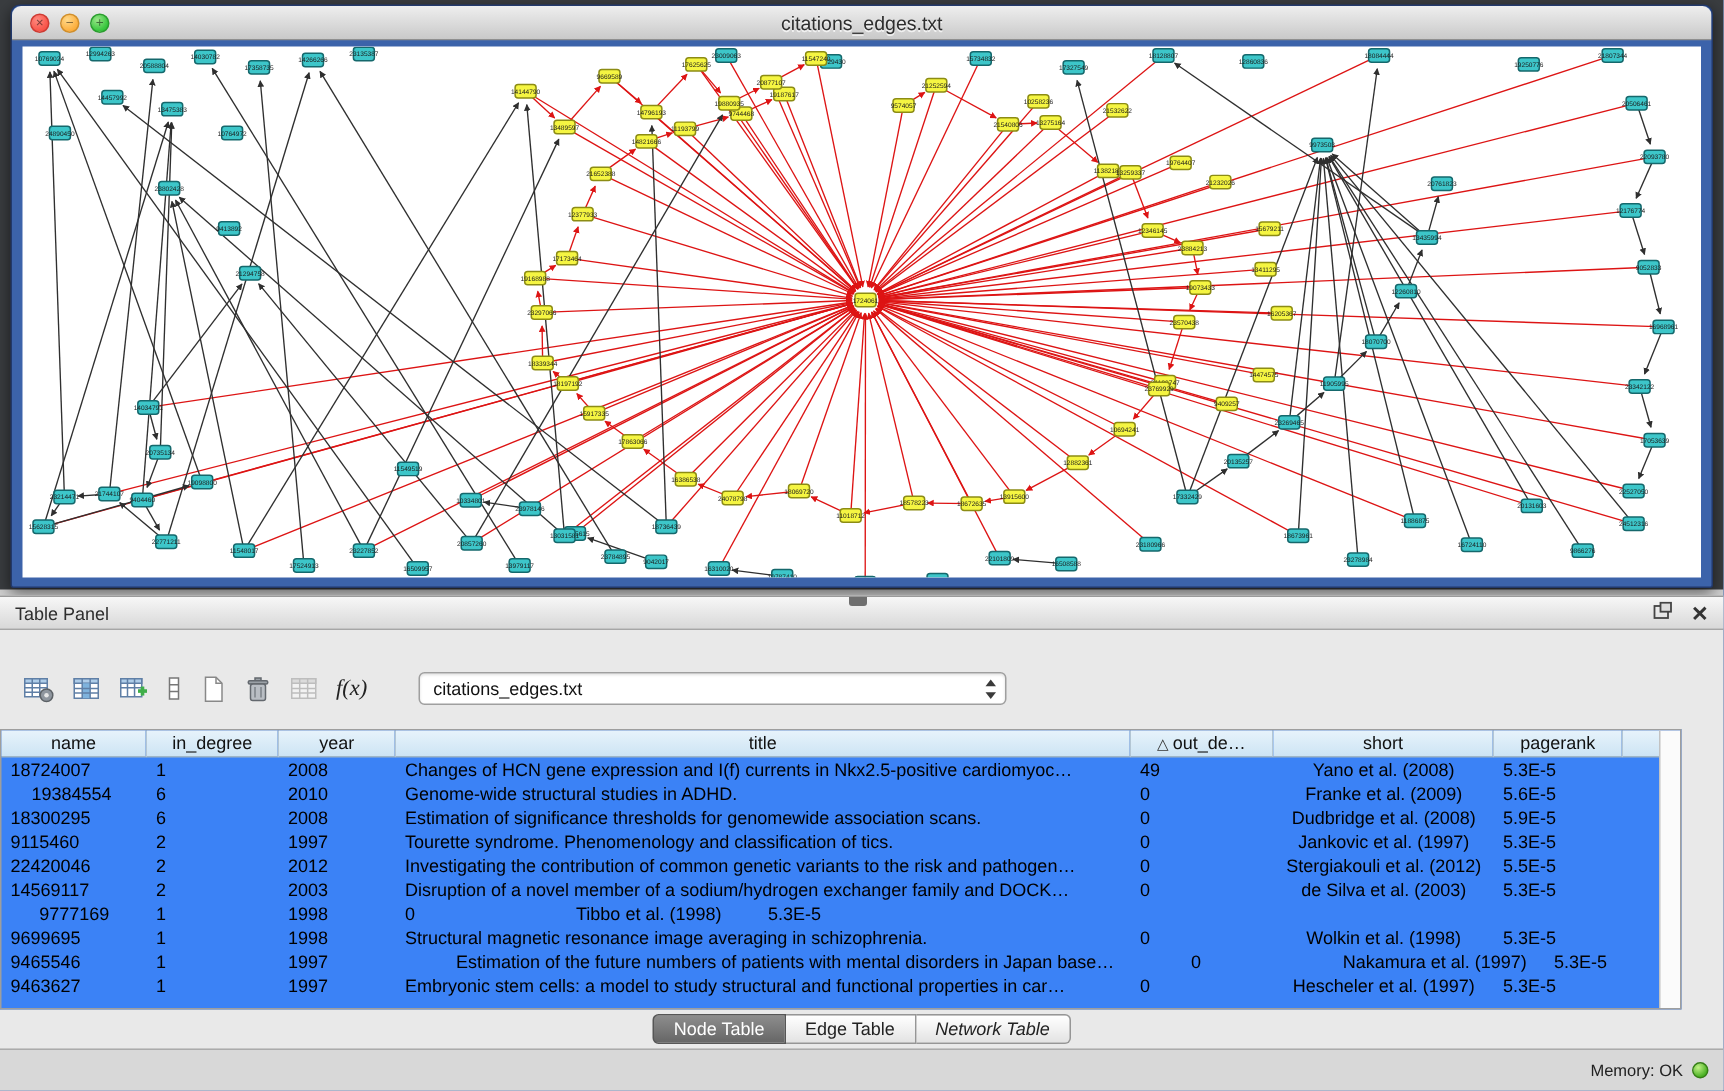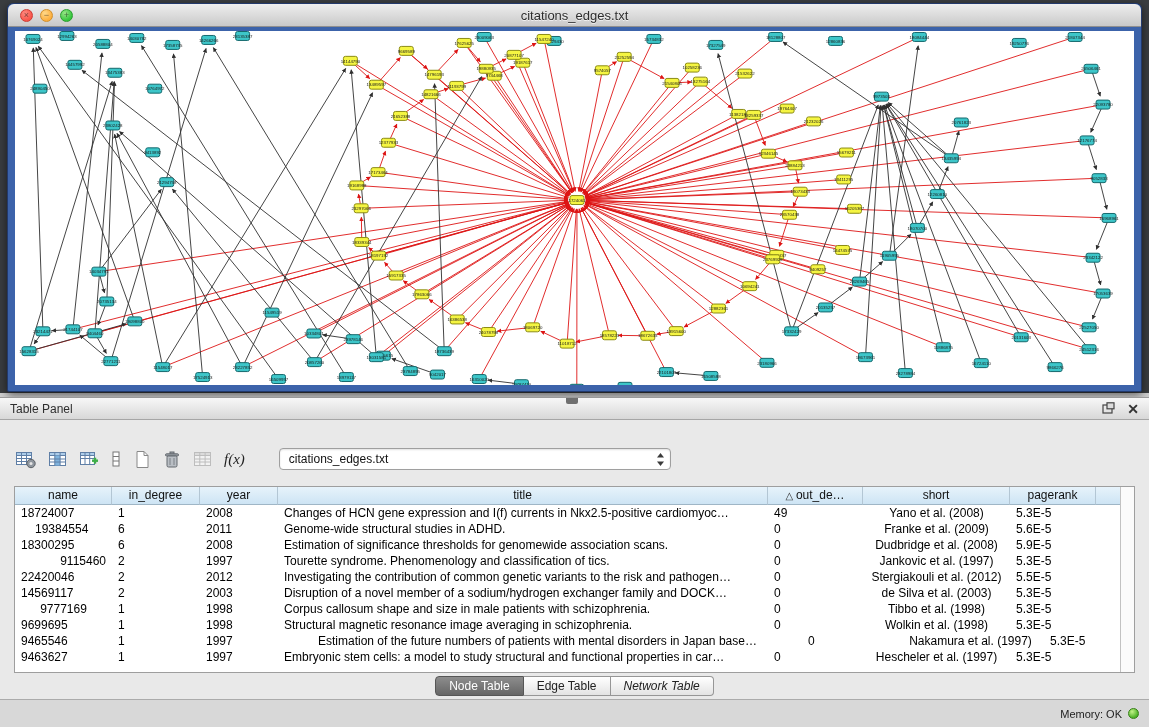--- a/index.html
+++ b/index.html
@@ -69,22 +69,22 @@
   .combo {
     margin-left:24px; width:392px; height:22px; background:#ffffff;
     border:1px solid #9f9f9f; border-radius:4px;
     display:flex; align-items:center; font-size:12px; color:#111;
     padding-left:9px; position:relative;
     box-shadow:inset 0 1px 2px rgba(0,0,0,.12);
   }
   .combo-arrows { position:absolute; right:5px; top:3px; }
 
   .dtable {
-    position:absolute; left:14px; top:88px; width:1121px; height:187px;
-    background:#ffffff; border:1px solid #9e9e9e;
+    position:absolute; left:0; top:88px; width:1121px; height:187px;
+    background:#3b82f6; border:1px solid #9e9e9e;
   }
   .thead { display:flex; height:18px; width:1105px; }
   .th {
     background:linear-gradient(#e7f3fb,#cde4f4);
     border-right:1px solid #b3c6d4; border-bottom:1px solid #9fb6c6;
     font-size:12px; color:#111; text-align:center; line-height:17px;
     overflow:hidden; white-space:nowrap; flex:none;
   }
   .th.filler { flex:1; border-right:none; }
   .th .sort { font-size:10px; color:#333; }
@@ -961,37 +961,37 @@
           <div class="td" style="width: 88px; text-align: left;">1</div>
           <div class="td" style="width: 78px; text-align: left;">2008</div>
           <div class="td" style="width: 490px; text-align: left;">Changes of HCN gene expression and I(f) currents in Nkx2.5-positive cardiomyoc…</div>
           <div class="td" style="width: 95px; text-align: left;">49</div>
           <div class="td" style="width: 147px; text-align: center;">Yano et al. (2008)</div>
           <div class="td" style="width: 86px; text-align: left;">5.3E-5</div>
         </div>
         <div class="tr">
           <div class="td" style="width: 97px; text-align: left; padding-left: 20px;">19384554</div>
           <div class="td" style="width: 88px; text-align: left;">6</div>
-          <div class="td" style="width: 78px; text-align: left;">2011</div>
+          <div class="td" style="width: 78px; text-align: left;">2010</div>
           <div class="td" style="width: 490px; text-align: left;">Genome-wide structural studies in ADHD.</div>
           <div class="td" style="width: 95px; text-align: left;">0</div>
           <div class="td" style="width: 147px; text-align: center;">Franke et al. (2009)</div>
           <div class="td" style="width: 86px; text-align: left;">5.6E-5</div>
         </div>
         <div class="tr">
           <div class="td" style="width: 97px; text-align: left;">18300295</div>
           <div class="td" style="width: 88px; text-align: left;">6</div>
           <div class="td" style="width: 78px; text-align: left;">2008</div>
           <div class="td" style="width: 490px; text-align: left;">Estimation of significance thresholds for genomewide association scans.</div>
           <div class="td" style="width: 95px; text-align: left;">0</div>
           <div class="td" style="width: 147px; text-align: center;">Dudbridge et al. (2008)</div>
           <div class="td" style="width: 86px; text-align: left;">5.9E-5</div>
         </div>
         <div class="tr">
-          <div class="td" style="width: 97px; text-align: right;">9115460</div>
+          <div class="td" style="width: 97px; text-align: left;">9115460</div>
           <div class="td" style="width: 88px; text-align: left;">2</div>
           <div class="td" style="width: 78px; text-align: left;">1997</div>
           <div class="td" style="width: 490px; text-align: left;">Tourette syndrome. Phenomenology and classification of tics.</div>
           <div class="td" style="width: 95px; text-align: left;">0</div>
           <div class="td" style="width: 147px; text-align: center;">Jankovic et al. (1997)</div>
           <div class="td" style="width: 86px; text-align: left;">5.3E-5</div>
         </div>
         <div class="tr">
           <div class="td" style="width: 97px; text-align: left;">22420046</div>
           <div class="td" style="width: 88px; text-align: left;">2</div>
@@ -1007,21 +1007,20 @@
           <div class="td" style="width: 78px; text-align: left;">2003</div>
           <div class="td" style="width: 490px; text-align: left;">Disruption of a novel member of a sodium/hydrogen exchanger family and DOCK…</div>
           <div class="td" style="width: 95px; text-align: left;">0</div>
           <div class="td" style="width: 147px; text-align: center;">de Silva et al. (2003)</div>
           <div class="td" style="width: 86px; text-align: left;">5.3E-5</div>
         </div>
         <div class="tr">
           <div class="td" style="width: 97px; text-align: center;">9777169</div>
           <div class="td" style="width: 88px; text-align: left;">1</div>
           <div class="td" style="width: 78px; text-align: left;">1998</div>
-          <div class="td" style="width: 490px; text-align: left;">Corpus callosum shape and size in male patients with schizophrenia.</div>
           <div class="td" style="width: 95px; text-align: left;">0</div>
           <div class="td" style="width: 147px; text-align: center;">Tibbo et al. (1998)</div>
           <div class="td" style="width: 86px; text-align: left;">5.3E-5</div>
         </div>
         <div class="tr">
           <div class="td" style="width: 97px; text-align: left;">9699695</div>
           <div class="td" style="width: 88px; text-align: left;">1</div>
           <div class="td" style="width: 78px; text-align: left;">1998</div>
           <div class="td" style="width: 490px; text-align: left;">Structural magnetic resonance image averaging in schizophrenia.</div>
           <div class="td" style="width: 95px; text-align: left;">0</div>

